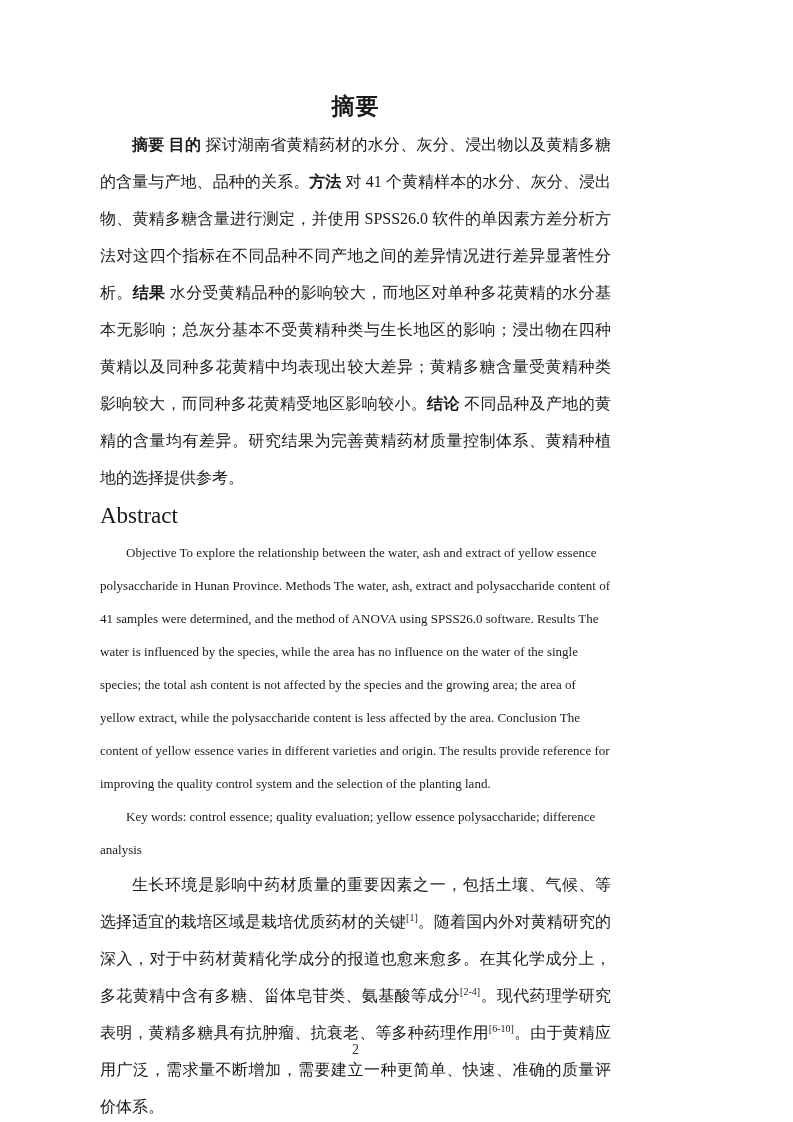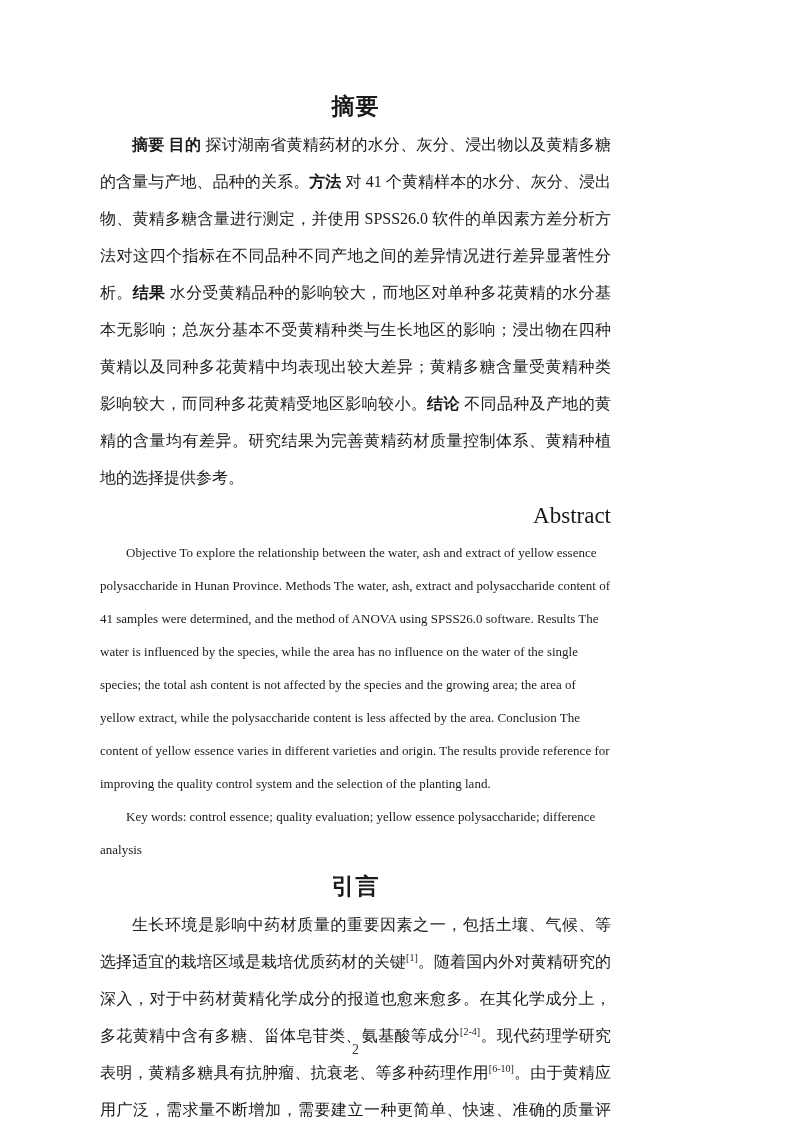--- a/index.html
+++ b/index.html
@@ -26,21 +26,21 @@
     line-height: 40px;
     text-align: center;
     margin: 0;
     letter-spacing: 1px;
   }
   .h-en {
     font-family: "Liberation Serif", "DejaVu Serif", serif;
     font-weight: 400;
     font-size: 23px;
     line-height: 40px;
-    text-align: right;
+    text-align: left;
     margin: 0;
   }
   p.cn {
     font-size: 16px;
     line-height: 37px;
     text-align: justify;
     text-indent: 2em;
     margin: 0;
   }
   p.en {
@@ -79,20 +79,19 @@
 
     <p class="cn"><b class="label">摘要 目的 </b><span>探讨湖南省黄精药材的水分、灰分、浸出物以及黄精多糖的含量与产地、品种的关系。</span><b class="label">方法 </b><span>对 41 个黄精样本的水分、灰分、浸出物、黄精多糖含量进行测定，并使用 SPSS26.0 软件的单因素方差分析方法对这四个指标在不同品种不同产地之间的差异情况进行差异显著性分析。</span><b class="label">结果 </b><span>水分受黄精品种的影响较大，而地区对单种多花黄精的水分基本无影响；总灰分基本不受黄精种类与生长地区的影响；浸出物在四种黄精以及同种多花黄精中均表现出较大差异；黄精多糖含量受黄精种类影响较大，而同种多花黄精受地区影响较小。</span><b class="label">结论 </b><span>不同品种及产地的黄精的含量均有差异。研究结果为完善黄精药材质量控制体系、黄精种植地的选择提供参考。</span></p>
 
 
     <h1 class="h-en">Abstract</h1>
 
     <p class="en">Objective To explore the relationship between the water, ash and extract of yellow essence polysaccharide in Hunan Province. Methods The water, ash, extract and polysaccharide content of 41 samples were determined, and the method of ANOVA using SPSS26.0 software. Results The water is influenced by the species, while the area has no influence on the water of the single species; the total ash content is not affected by the species and the growing area; the area of yellow extract, while the polysaccharide content is less affected by the area. Conclusion The content of yellow essence varies in different varieties and origin. The results provide reference for improving the quality control system and the selection of the planting land.</p>
 
     <p class="en">Key words: control essence; quality evaluation; yellow essence polysaccharide; difference analysis</p>
 
-    <h1 class="h-cn">引言</h1>
 
     <p class="cn"><span>生长环境是影响中药材质量的重要因素之一，包括土壤、气候、等选择适宜的栽培区域是栽培优质药材的关键</span><sup class="ref">[1]</sup><span>。随着国内外对黄精研究的深入，对于中药材黄精化学成分的报道也愈来愈多。在其化学成分上，多花黄精中含有多糖、甾体皂苷类、氨基酸等成分</span><sup class="ref">[2-4]</sup><span>。现代药理学研究表明，黄精多糖具有抗肿瘤、抗衰老、等多种药理作用</span><sup class="ref">[6-10]</sup><span>。由于黄精应用广泛，需求量不断增加，需要建立一种更简单、快速、准确的质量评价体系。</span></p>
 
   </div>
 
   <div class="page-number">2</div>
 </div>
 
 </body></html>

